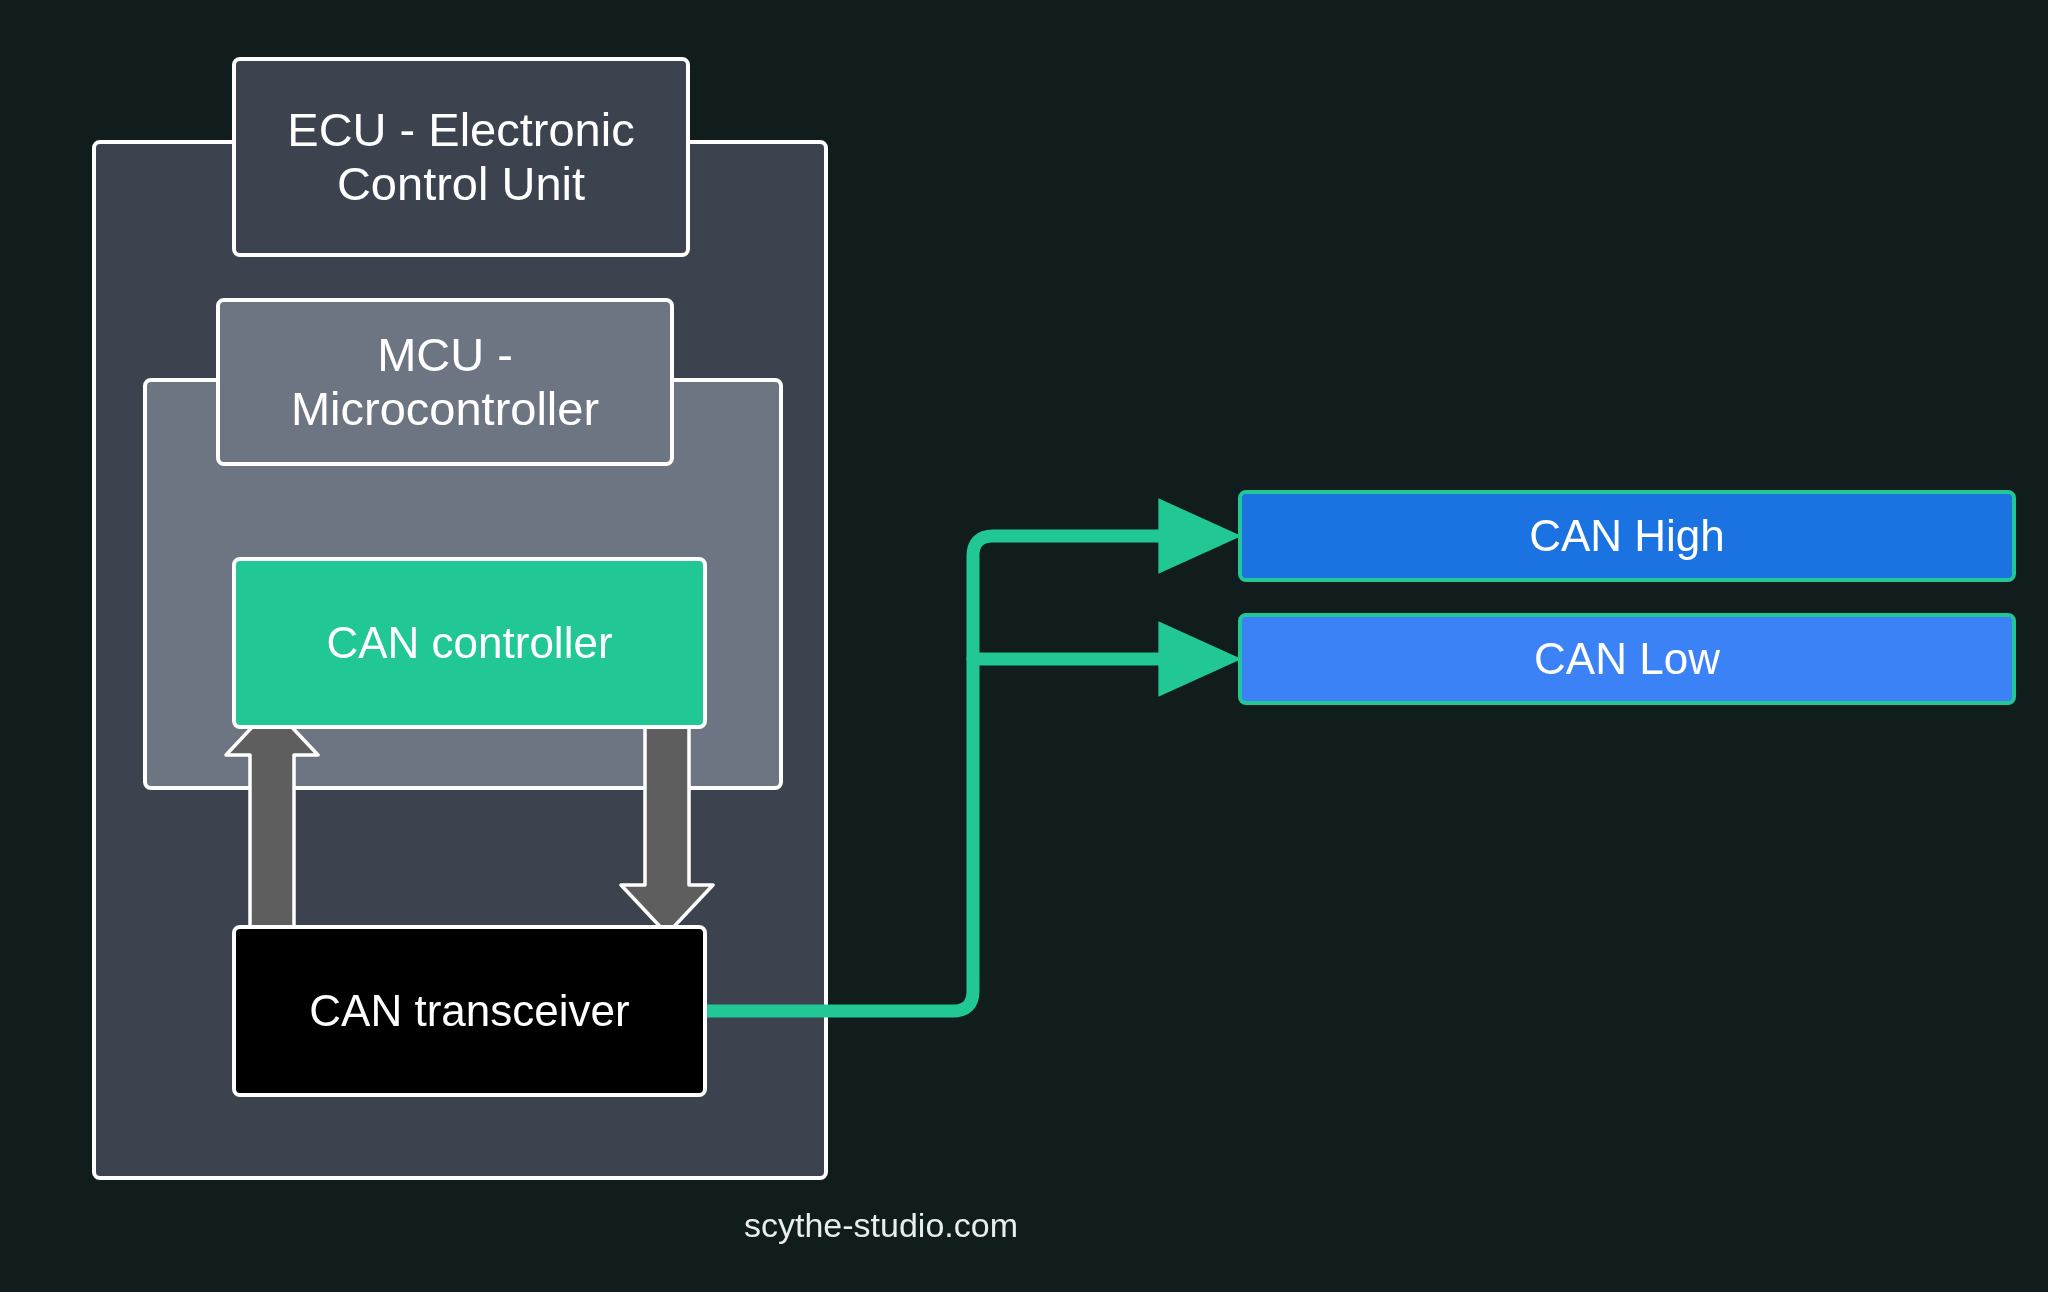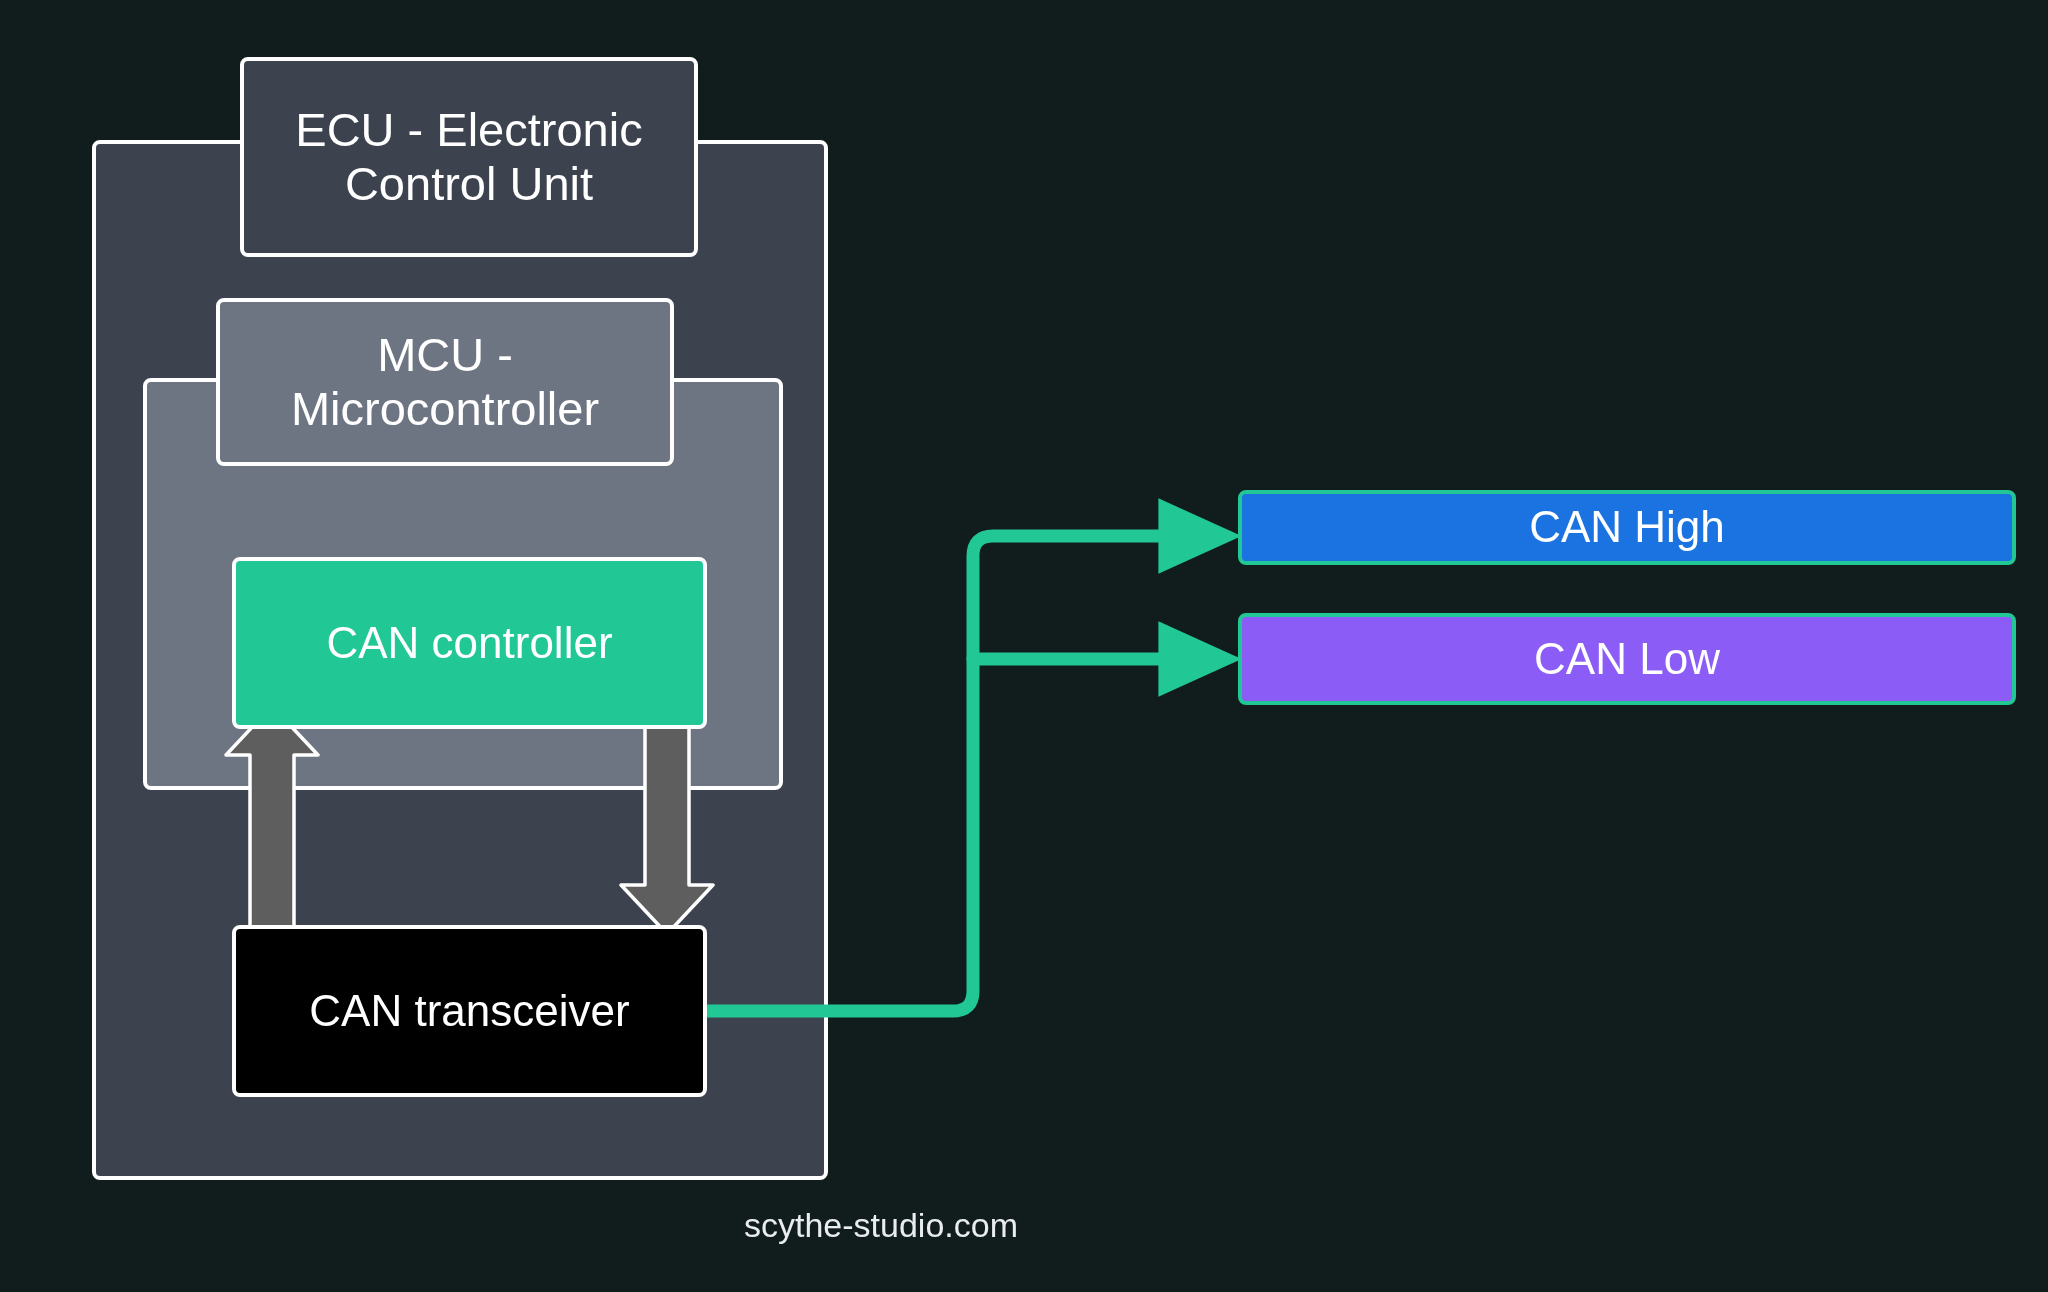--- a/index.html
+++ b/index.html
@@ -60,21 +60,20 @@
 
   
   .ecu-title {
     left: 232px;
     top: 57px;
     width: 458px;
     height: 200px;
     background: #3c434f;
     font-size: 47px;
     z-index: 5;
-    margin-left: 8px;
   }
 
   
   .mcu-title {
     left: 216px;
     top: 298px;
     width: 458px;
     height: 168px;
     background: #6e7582;
     font-size: 47px;
@@ -102,32 +101,32 @@
     background: #000000;
     font-size: 44px;
     z-index: 6;
   }
 
   
   .can-high {
     left: 1238px;
     top: 490px;
     width: 778px;
-    height: 75px;
+    height: 92px;
     background: #1a73e0;
     border: 4px solid #21c896;
     font-size: 44px;
     z-index: 6;
   }
   .can-low {
     left: 1238px;
     top: 613px;
     width: 778px;
     height: 92px;
-    background: #8b5cf6;
+    background: #3b82f6;
     border: 4px solid #21c896;
     font-size: 44px;
     z-index: 6;
   }
 
   
   .overlay {
     position: absolute;
     left: 0; top: 0;
     width: 2048px;

